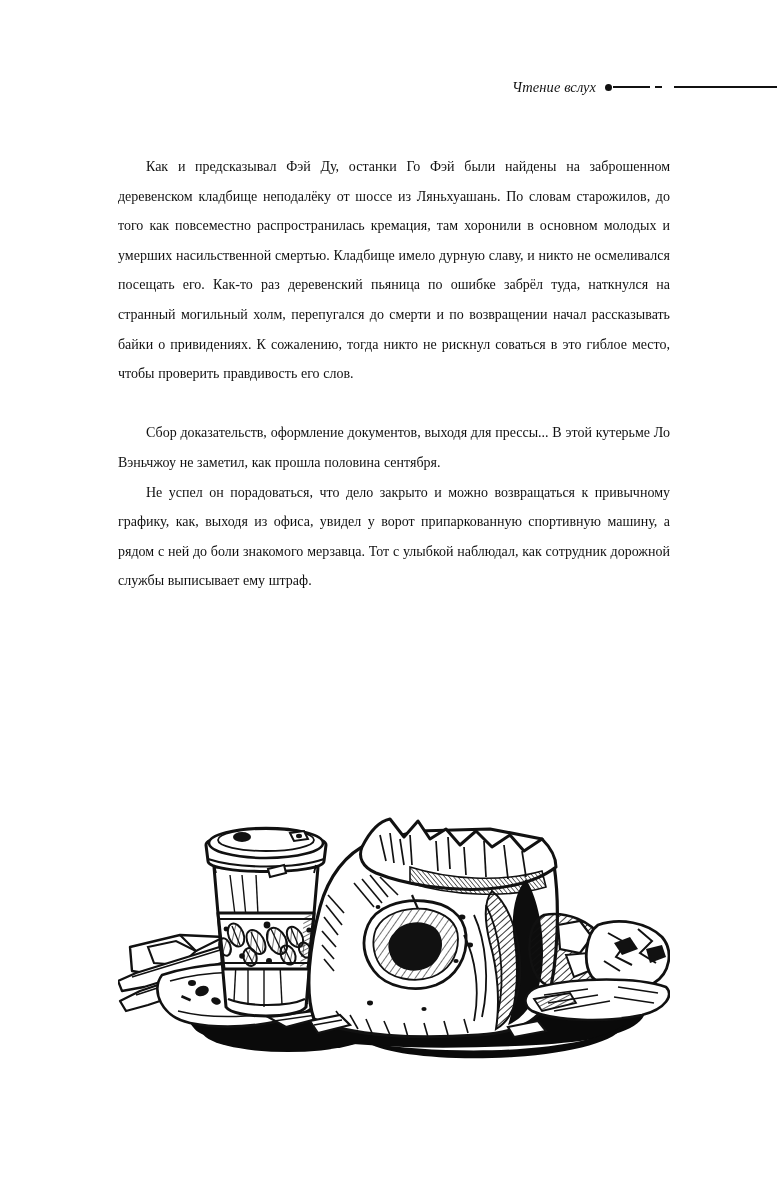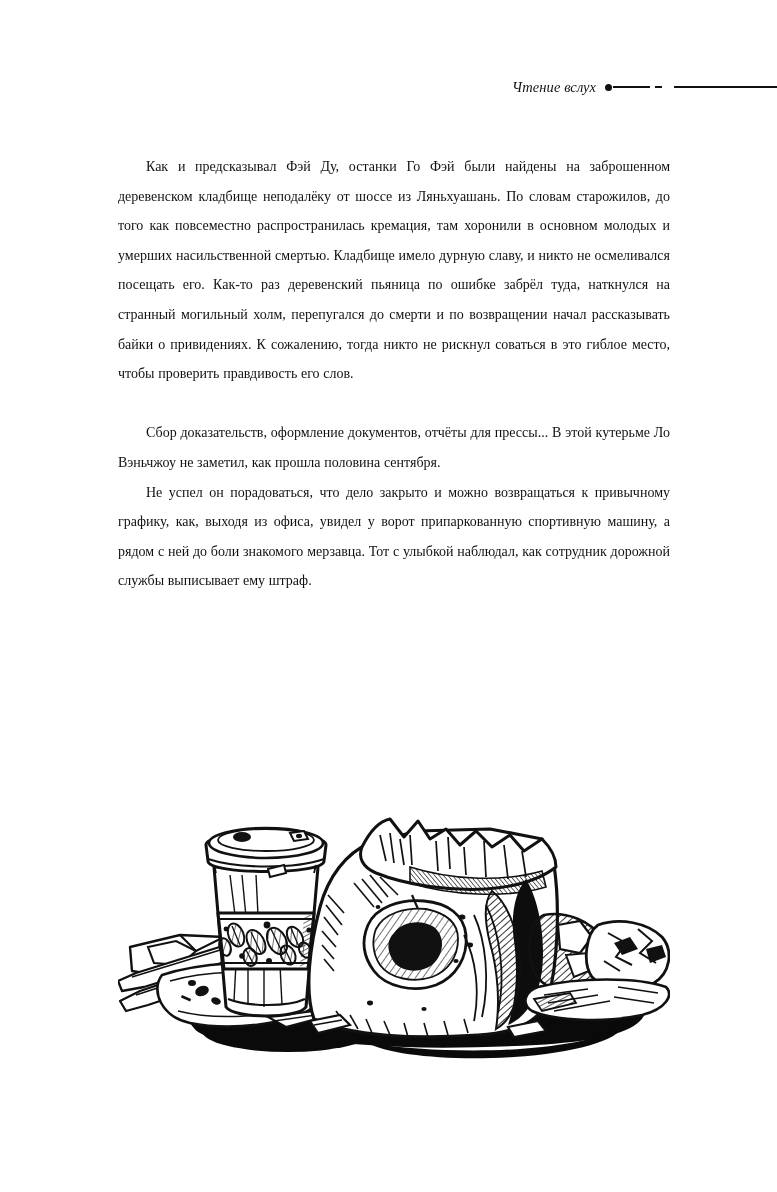--- a/index.html
+++ b/index.html
@@ -109,21 +109,21 @@
     <span class="rule-dash-long"></span>
     <span class="rule-gap-sm"></span>
     <span class="rule-dash-tiny"></span>
     <span class="rule-gap-lg"></span>
     <span class="rule-dash-tail"></span>
   </span>
 </div>
 
 <div class="text-block">
   <p class="body-paragraph">Как и предсказывал Фэй Ду, останки Го Фэй были найдены на заброшенном деревенском кладбище неподалёку от шоссе из Ляньхуашань. По словам старожилов, до того как повсеместно распространилась кремация, там хоронили в основном молодых и умерших насильственной смертью. Кладбище имело дурную славу, и никто не осмеливался посещать его. Как-то раз деревенский пьяница по ошибке забрёл туда, наткнулся на странный могильный холм, перепугался до смерти и по возвращении начал рассказывать байки о привидениях. К сожалению, тогда никто не рискнул соваться в это гиблое место, чтобы проверить правдивость его слов.</p>
-  <p class="body-paragraph para-gap-large">Сбор доказательств, оформление документов, отчёты для прессы... В этой кутерьме Ло Вэньчжоу не заметил, как прошла половина сентября.</p>
+  <p class="body-paragraph para-gap-large">Сбор доказательств, оформление документов, выходя для прессы... В этой кутерьме Ло Вэньчжоу не заметил, как прошла половина сентября.</p>
   <p class="body-paragraph">Не успел он порадоваться, что дело закрыто и можно возвращаться к привычному графику, как, выходя из офиса, увидел у ворот припаркованную спортивную машину, а рядом с ней до боли знакомого мерзавца. Тот с улыбкой наблюдал, как сотрудник дорожной службы выписывает ему штраф.</p>
 </div>
 
 <div class="illustration">
   <svg viewBox="0 0 552 290" xmlns="http://www.w3.org/2000/svg">
     <defs>
       <pattern id="hatchA" width="5" height="5" patternUnits="userSpaceOnUse" patternTransform="rotate(48)">
         <line x1="0" y1="0" x2="0" y2="5" stroke="#111" stroke-width="1.7"></line>
       </pattern>
       <pattern id="hatchB" width="4" height="4" patternUnits="userSpaceOnUse" patternTransform="rotate(62)">

